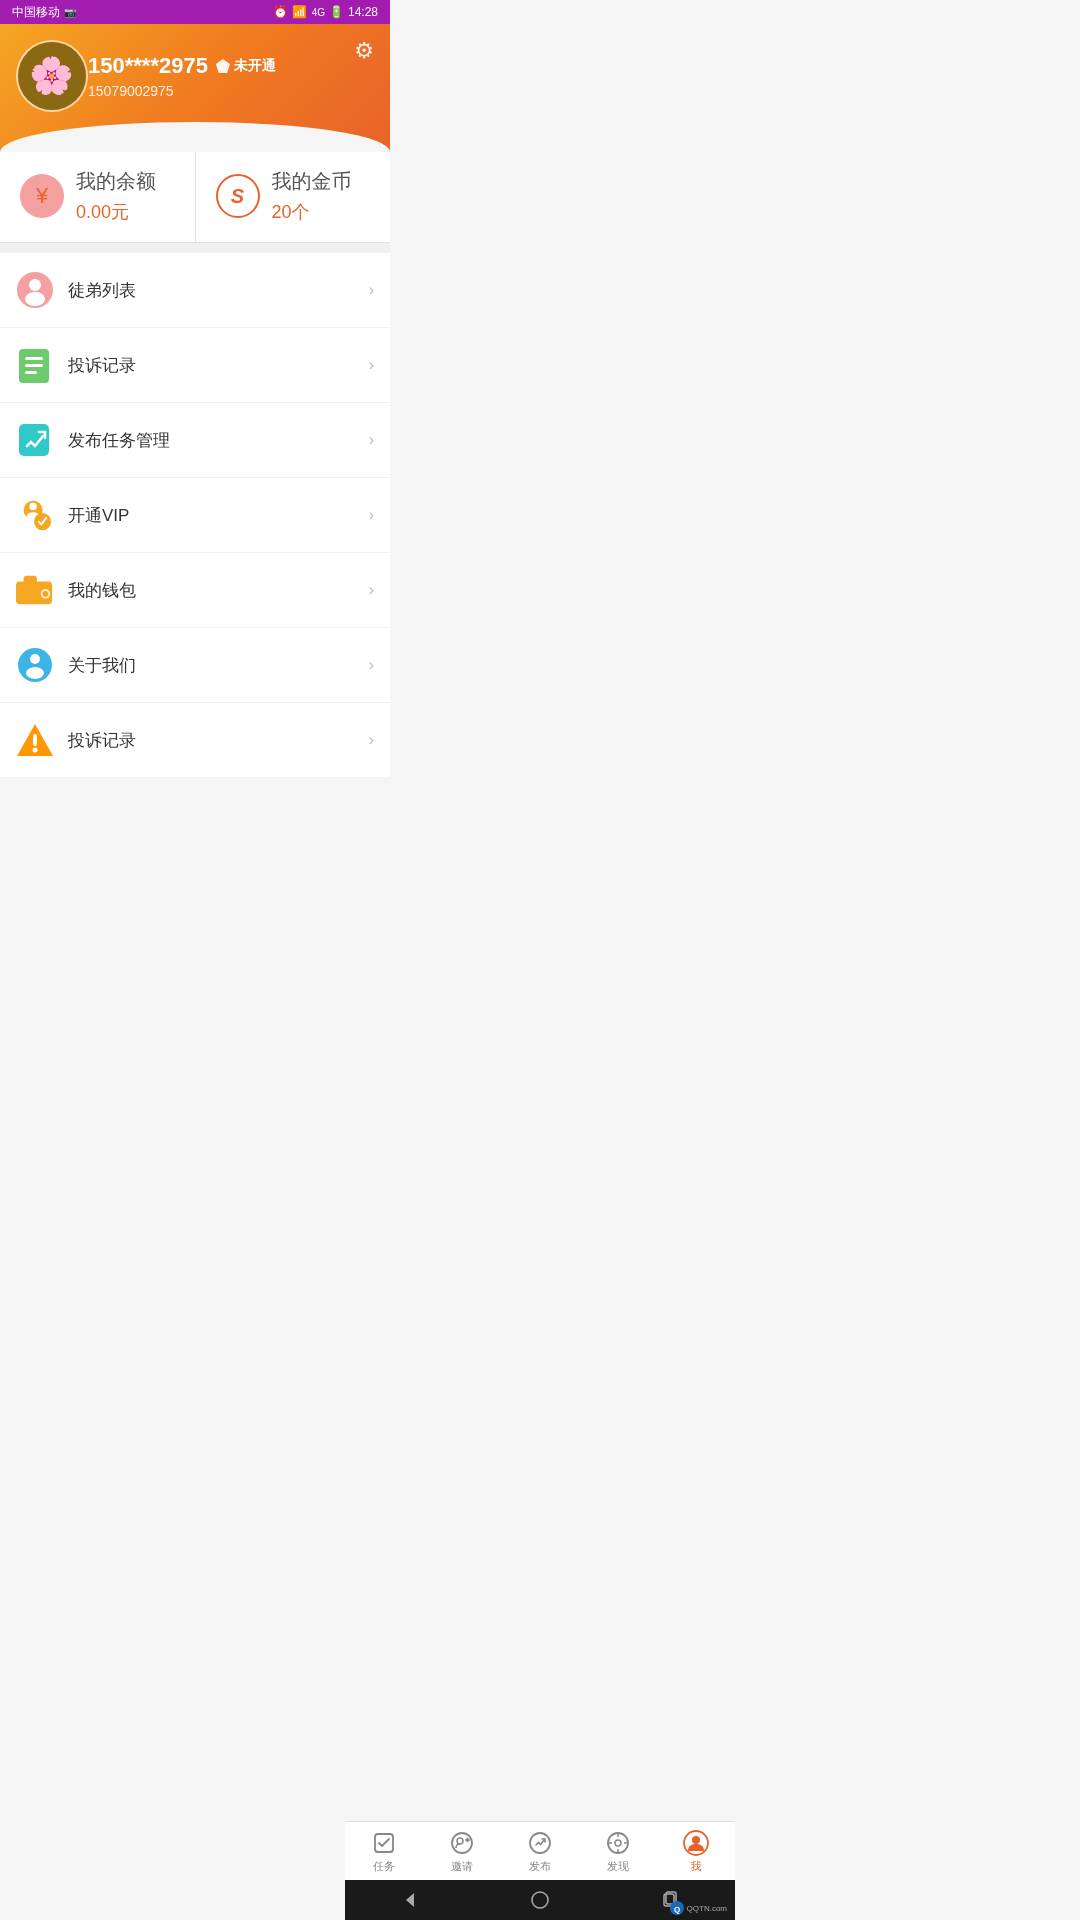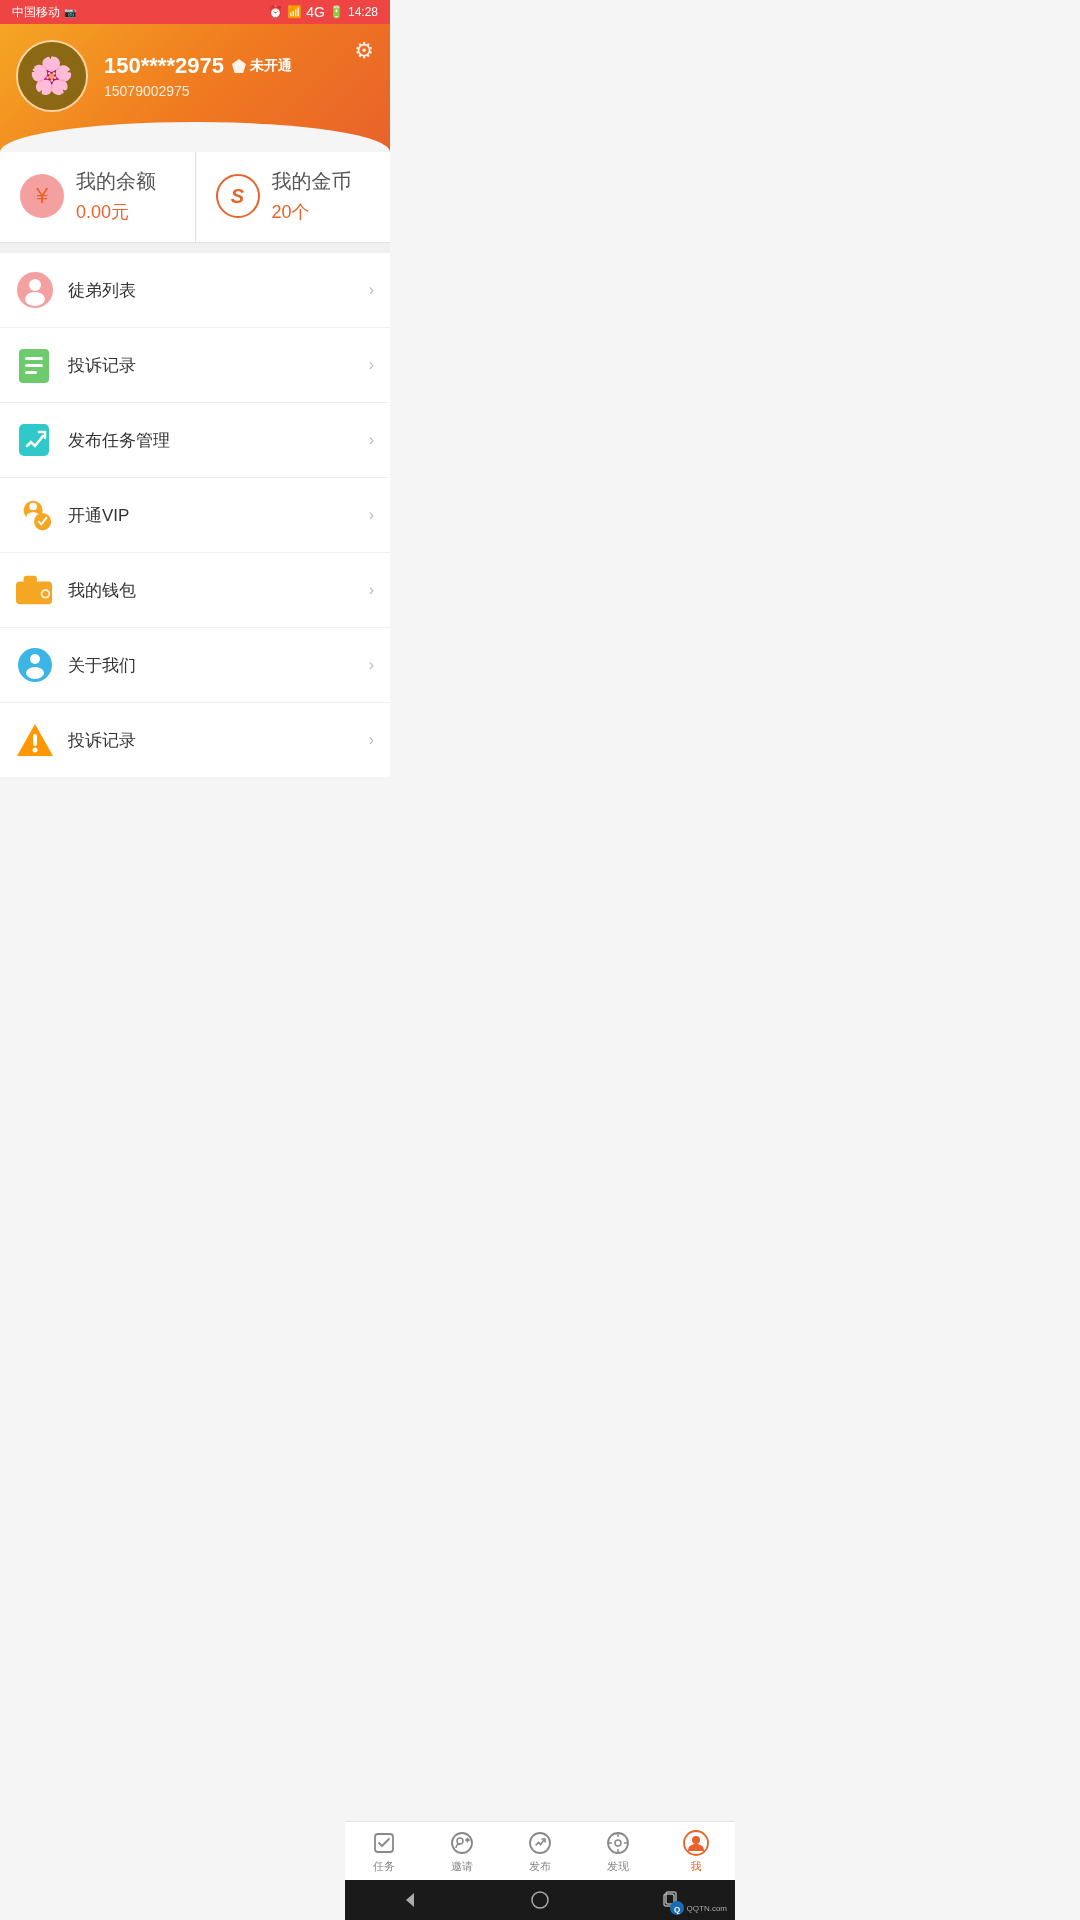--- a/index.html
+++ b/index.html
@@ -8,21 +8,21 @@
       width: 390px;
       min-height: 692px;
       font-family: -apple-system, 'PingFang SC', 'Hiragino Sans GB', 'Microsoft YaHei', sans-serif;
       background: #f5f5f5;
       overflow-x: hidden;
       position: relative;
     }
 
     
     .status-bar {
-      background: #ef4444;
+      background: #a21caf;
       color: #fff;
       display: flex;
       justify-content: space-between;
       align-items: center;
       padding: 4px 12px;
       font-size: 12px;
       height: 24px;
     }
     .status-left { display: flex; align-items: center; gap: 4px; }
     .status-right { display: flex; align-items: center; gap: 4px; font-size: 12px; }
@@ -30,21 +30,20 @@
     
     .profile-header {
       background: linear-gradient(135deg, #f5a623 0%, #f07b20 50%, #e8622a 100%);
       padding: 16px 16px 40px 16px;
       position: relative;
       min-height: 120px;
     }
     .profile-content {
       display: flex;
       align-items: center;
-      gap: 16px;
     }
     .avatar-container {
       width: 72px;
       height: 72px;
       border-radius: 50%;
       overflow: hidden;
       border: 2px solid rgba(255,255,255,0.6);
       flex-shrink: 0;
     }
     .avatar-img {
@@ -268,21 +267,21 @@
 <body>
 
 <div class="status-bar">
   <div class="status-left">
     <span>中国移动</span>
     <span style="font-size:10px;">📷</span>
   </div>
   <div class="status-right">
     <span>⏰</span>
     <span>📶</span>
-    <span style="font-size:14px;">4G</span>
+    <span style="font-size:10px;">4G</span>
     <span>🔋</span>
     <span>14:28</span>
   </div>
 </div>
 
 <div class="profile-header">
   <div class="profile-content">
     <div class="avatar-container">
       <div class="avatar-img">
         

